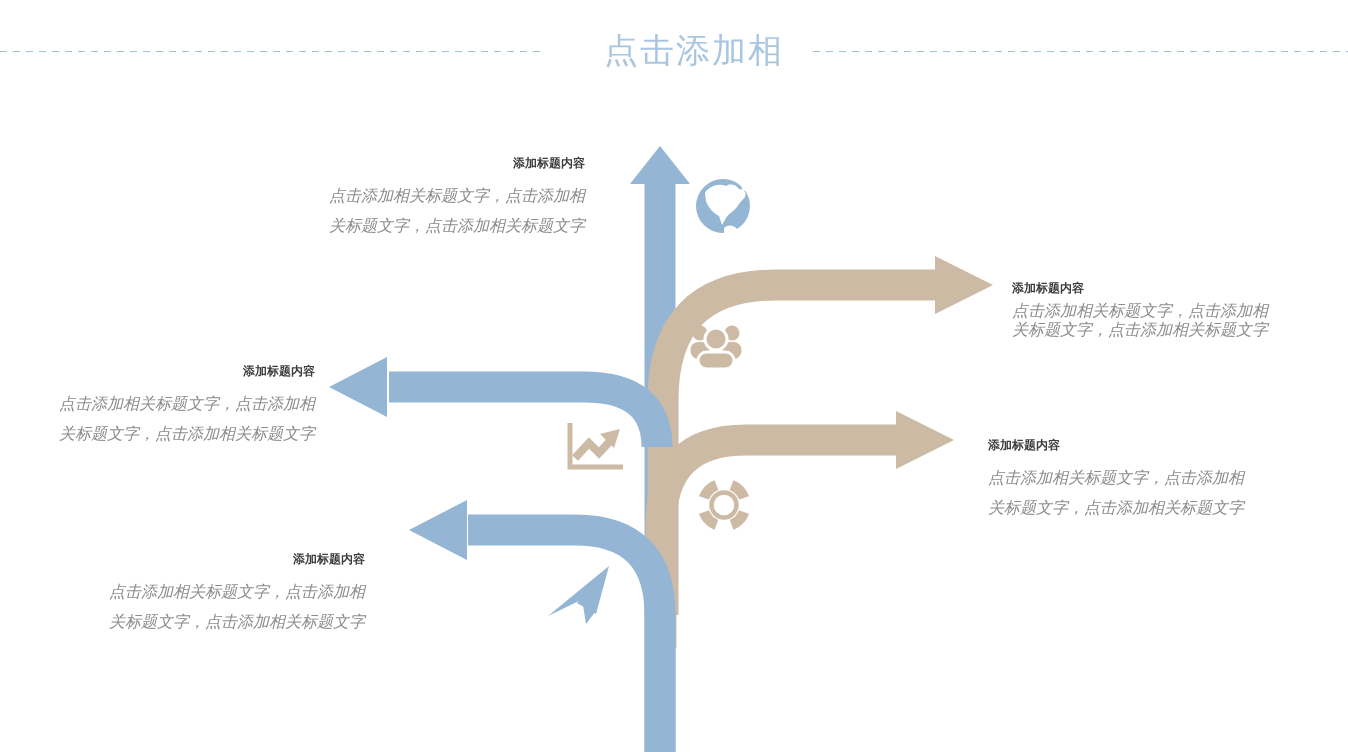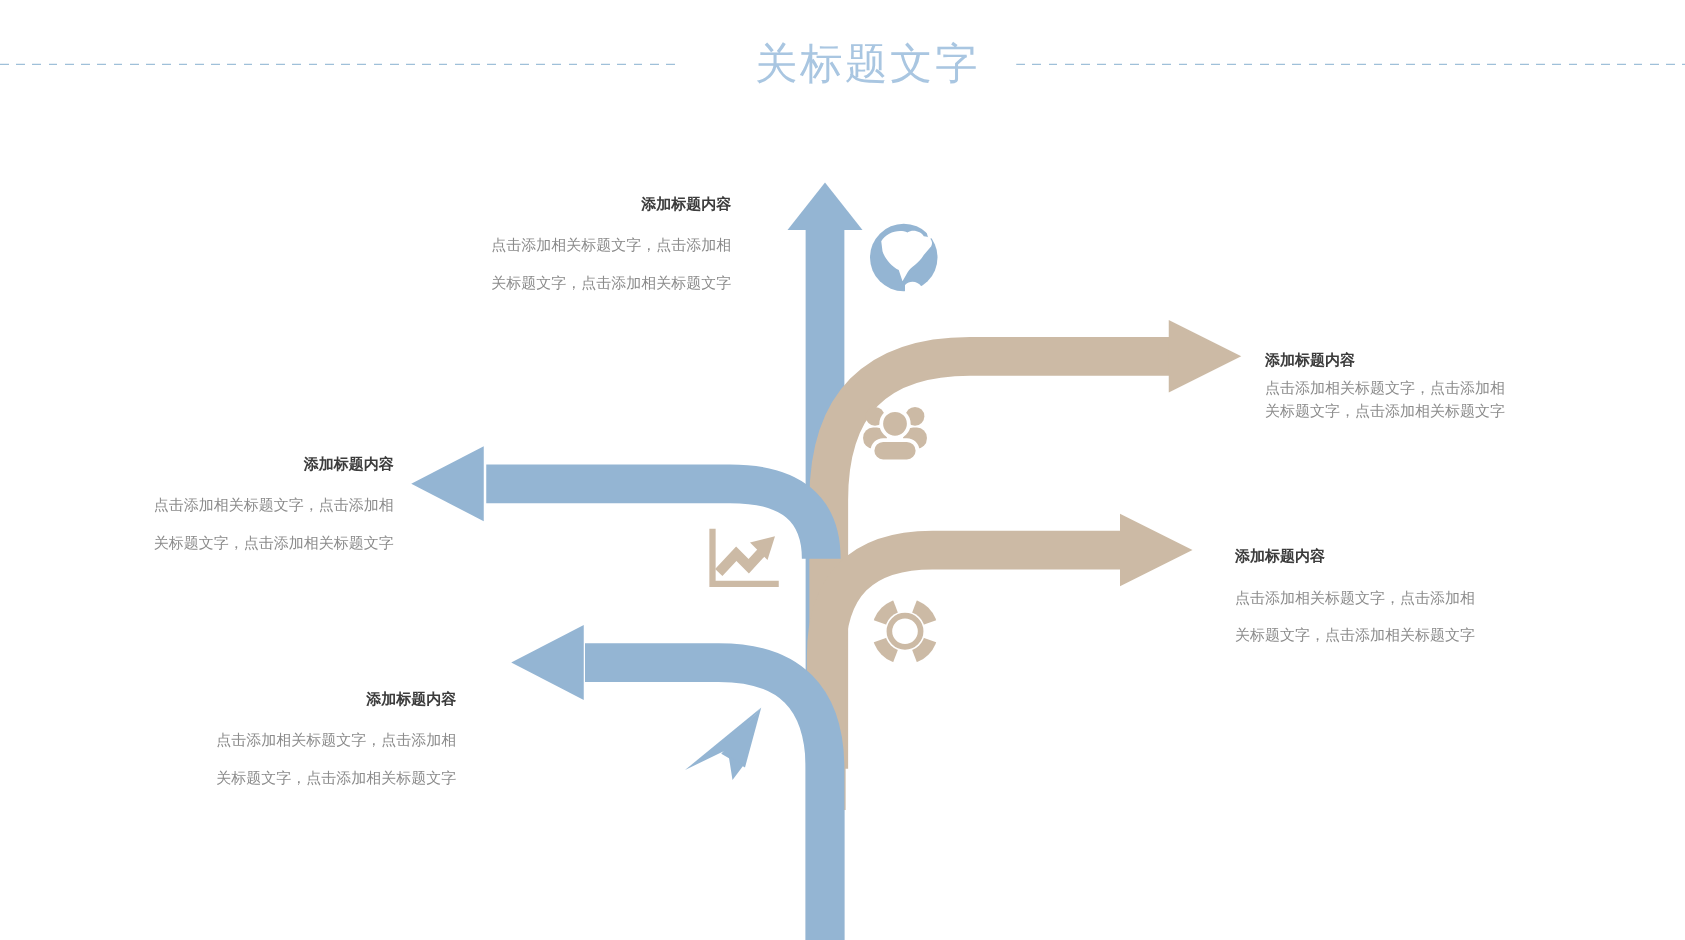--- a/index.html
+++ b/index.html
@@ -13,41 +13,41 @@
   }
   .dash{
     position:absolute;top:51px;height:1px;
     background:repeating-linear-gradient(90deg,var(--dash-line,#9fc0d9) 0 7px,transparent 7px 13px);
   }
   .dash-left{left:0;width:540px;}
   .dash-right{left:813px;width:535px;}
   .tree{position:absolute;left:0;top:0;}
   .block{position:absolute;width:290px;}
   .block .bk-title{font-size:12px;line-height:27px;font-weight:700;color:var(--heading-text,#3c3c3c);}
-  .block .bk-desc{margin-top:4px;font-size:12px;color:var(--body-text,#8b8b8b);}
+  .block .bk-desc{margin-top:4px;font-size:16px;color:var(--body-text,#8b8b8b);font-style:italic;}
   .block .bk-desc div{white-space:nowrap;}
   .align-right{text-align:right;}
   .align-left{text-align:left;}
   .lh-loose .bk-desc{line-height:30px;}
   .lh-tight .bk-desc{line-height:19px;margin-top:1px;}
   .lh-tight .bk-title{line-height:24px;}
   .b1{left:295px;top:150px;}
   .b2{left:1012px;top:276px;}
   .b3{left:25px;top:358px;}
   .b4{left:988px;top:432px;}
   .b5{left:75px;top:546px;}
 </style>
 </head>
 <body>
 
 <div class="slide">
 
   <div class="dash dash-left"></div>
   <div class="dash dash-right"></div>
-  <div class="slide-title">关标题文字</div>
+  <div class="slide-title">点击添加相</div>
 
   <svg class="tree" width="1348" height="752" viewBox="0 0 1348 752">
 
     <g>
       <path d="M660 752 L660 182" stroke="var(--accent-blue)" stroke-width="31" fill="none"></path>
       <polygon points="660,146 630,184 690,184" fill="var(--accent-blue)"></polygon>
     </g>
 
     <g>
       <path d="M663 615 L663 400 Q663 285 776 285 L936 285" stroke="var(--accent-tan)" stroke-width="31" fill="none"></path>

